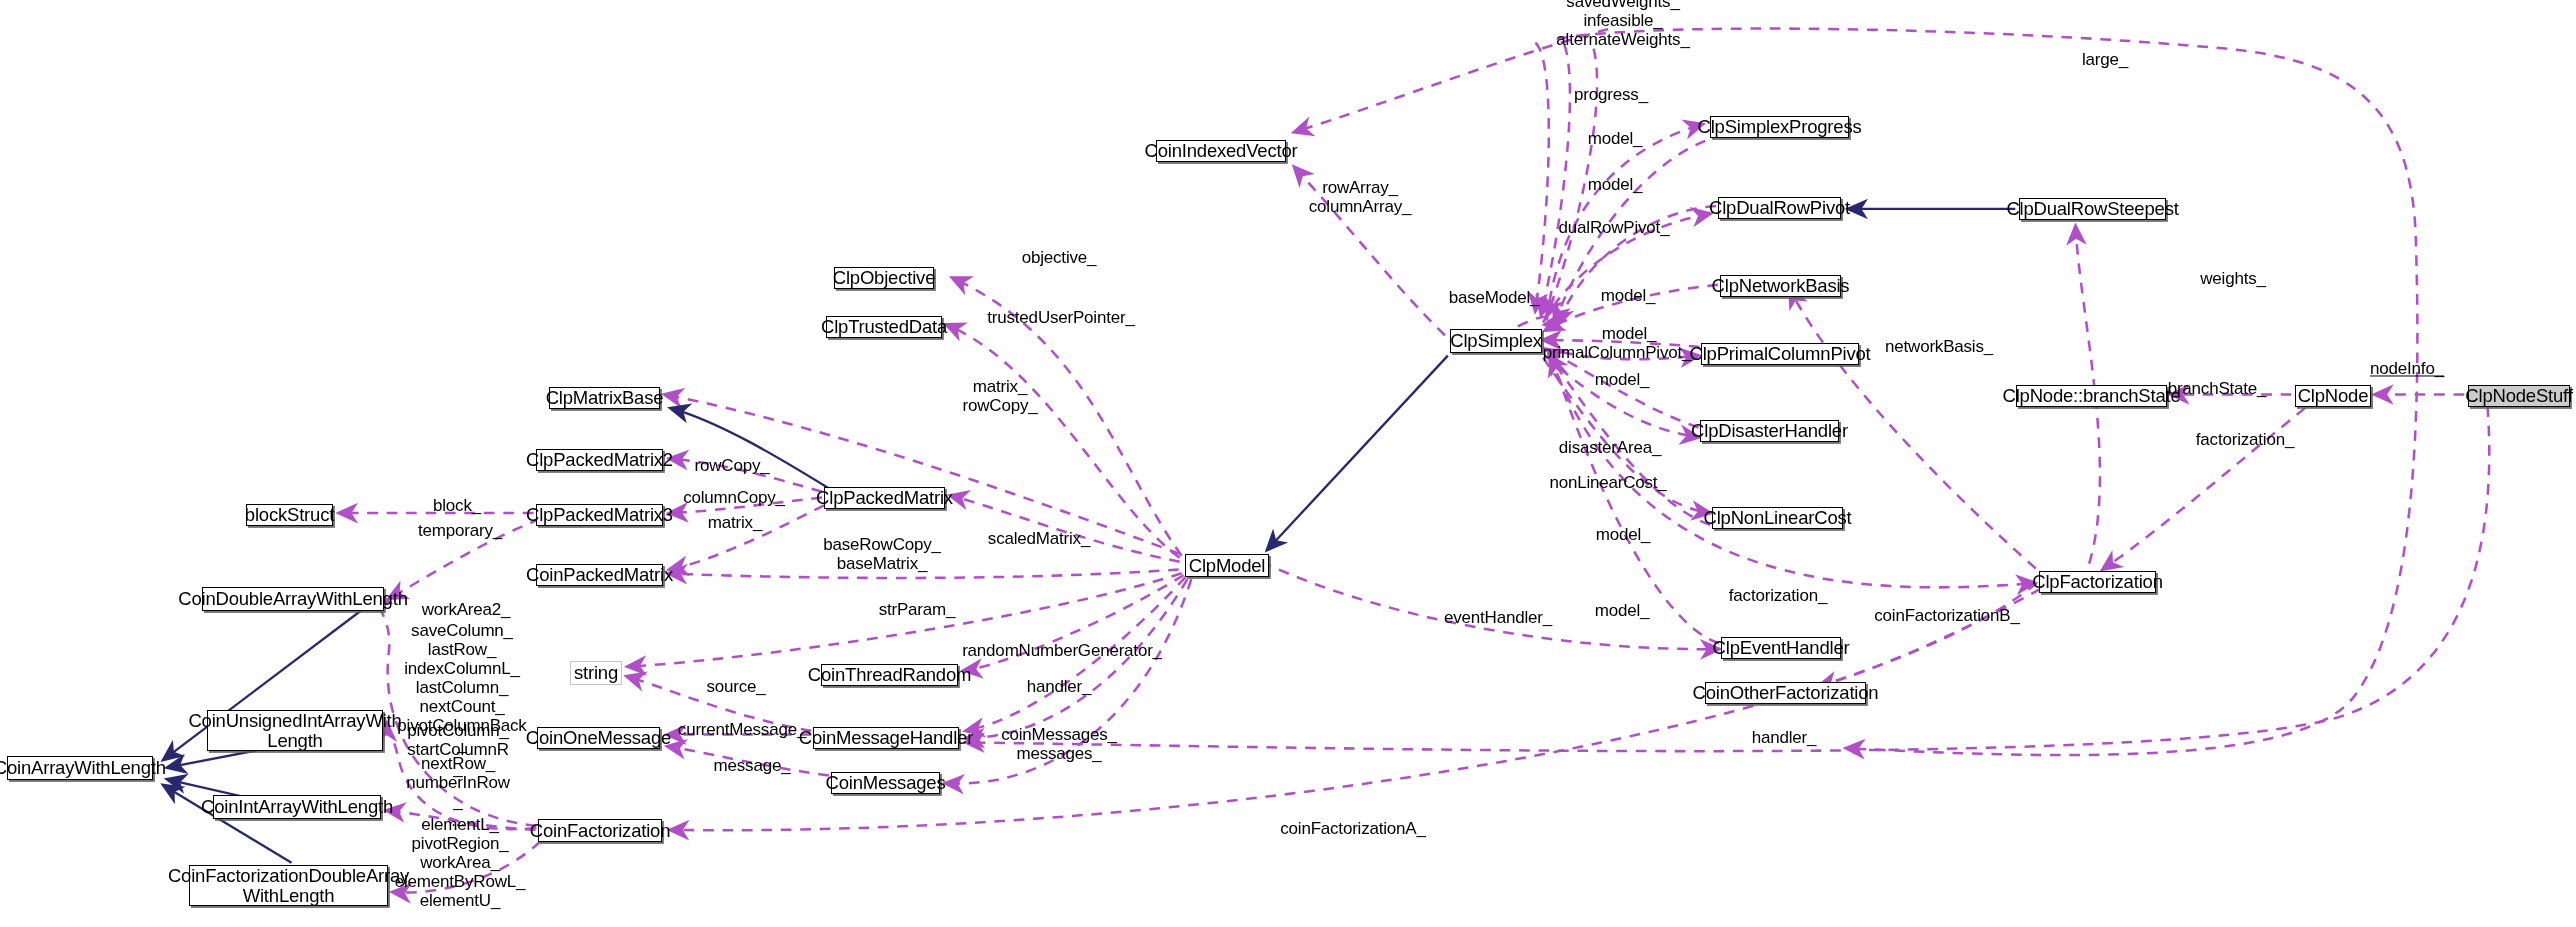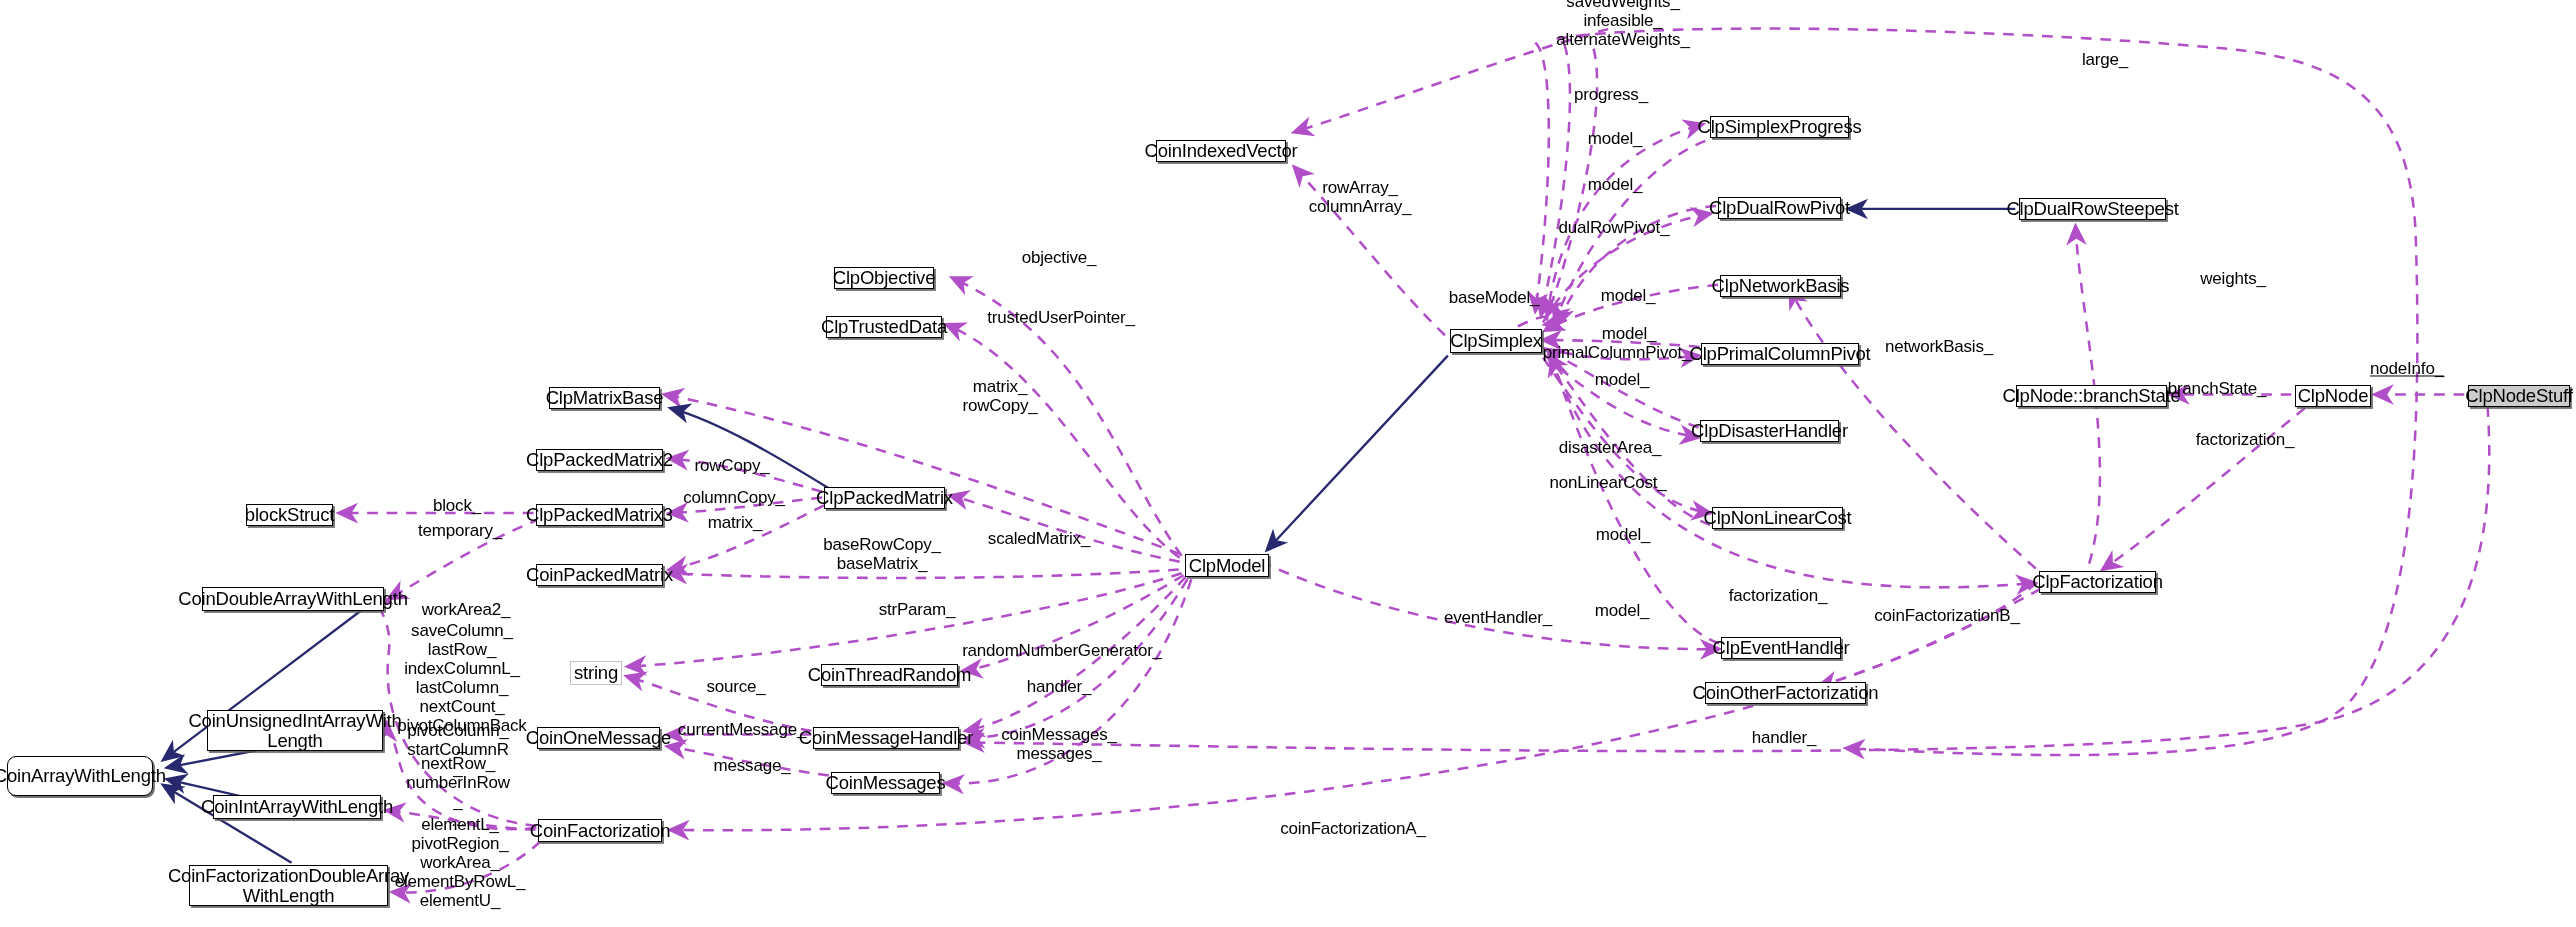--- a/index.html
+++ b/index.html
@@ -224,21 +224,21 @@
       <div class="node" style="left: 2039px; top: 571px; width: 117px; height: 22.3px;">ClpFactorization</div>
       <div class="node" style="left: 202px; top: 587px; width: 182px; height: 24px;">CoinDoubleArrayWithLength</div>
       <div class="node" style="left: 1721px; top: 637px; width: 120px; height: 22.3px;">ClpEventHandler</div>
       <div class="node plain" style="left: 570px; top: 661px; width: 52px; height: 24px;">string</div>
       <div class="node" style="left: 821px; top: 664px; width: 137px; height: 22.3px;">CoinThreadRandom</div>
       <div class="node" style="left: 1705px; top: 682px; width: 161px; height: 22.3px;">CoinOtherFactorization</div>
       <div class="node" style="left: 207px; top: 710px; width: 176px; height: 41px;">CoinUnsignedIntArrayWith
 Length</div>
       <div class="node" style="left: 537px; top: 727px; width: 123px; height: 22.3px;">CoinOneMessage</div>
       <div class="node" style="left: 813px; top: 727px; width: 146px; height: 22.3px;">CoinMessageHandler</div>
-      <div class="node" style="left: 6.8px; top: 756px; width: 146px; height: 40px; border-radius: 9px;">CoinArrayWithLength</div>
+      <div class="node" style="left: 6.8px; top: 756px; width: 146px; height: 24px;">CoinArrayWithLength</div>
       <div class="node" style="left: 831px; top: 772px; width: 109px; height: 22.3px;">CoinMessages</div>
       <div class="node" style="left: 213px; top: 795px; width: 168px; height: 24px;">CoinIntArrayWithLength</div>
       <div class="node" style="left: 538px; top: 819px; width: 124px; height: 23px;">CoinFactorization</div>
       <div class="node" style="left: 189px; top: 865px; width: 199px; height: 41px;">CoinFactorizationDoubleArray
 WithLength</div>
     </div>
   <div id="labels">
       <div class="edge-label" style="left: 1623px; top: 21.4px;">savedWeights_
 infeasible_
 alternateWeights_</div>

